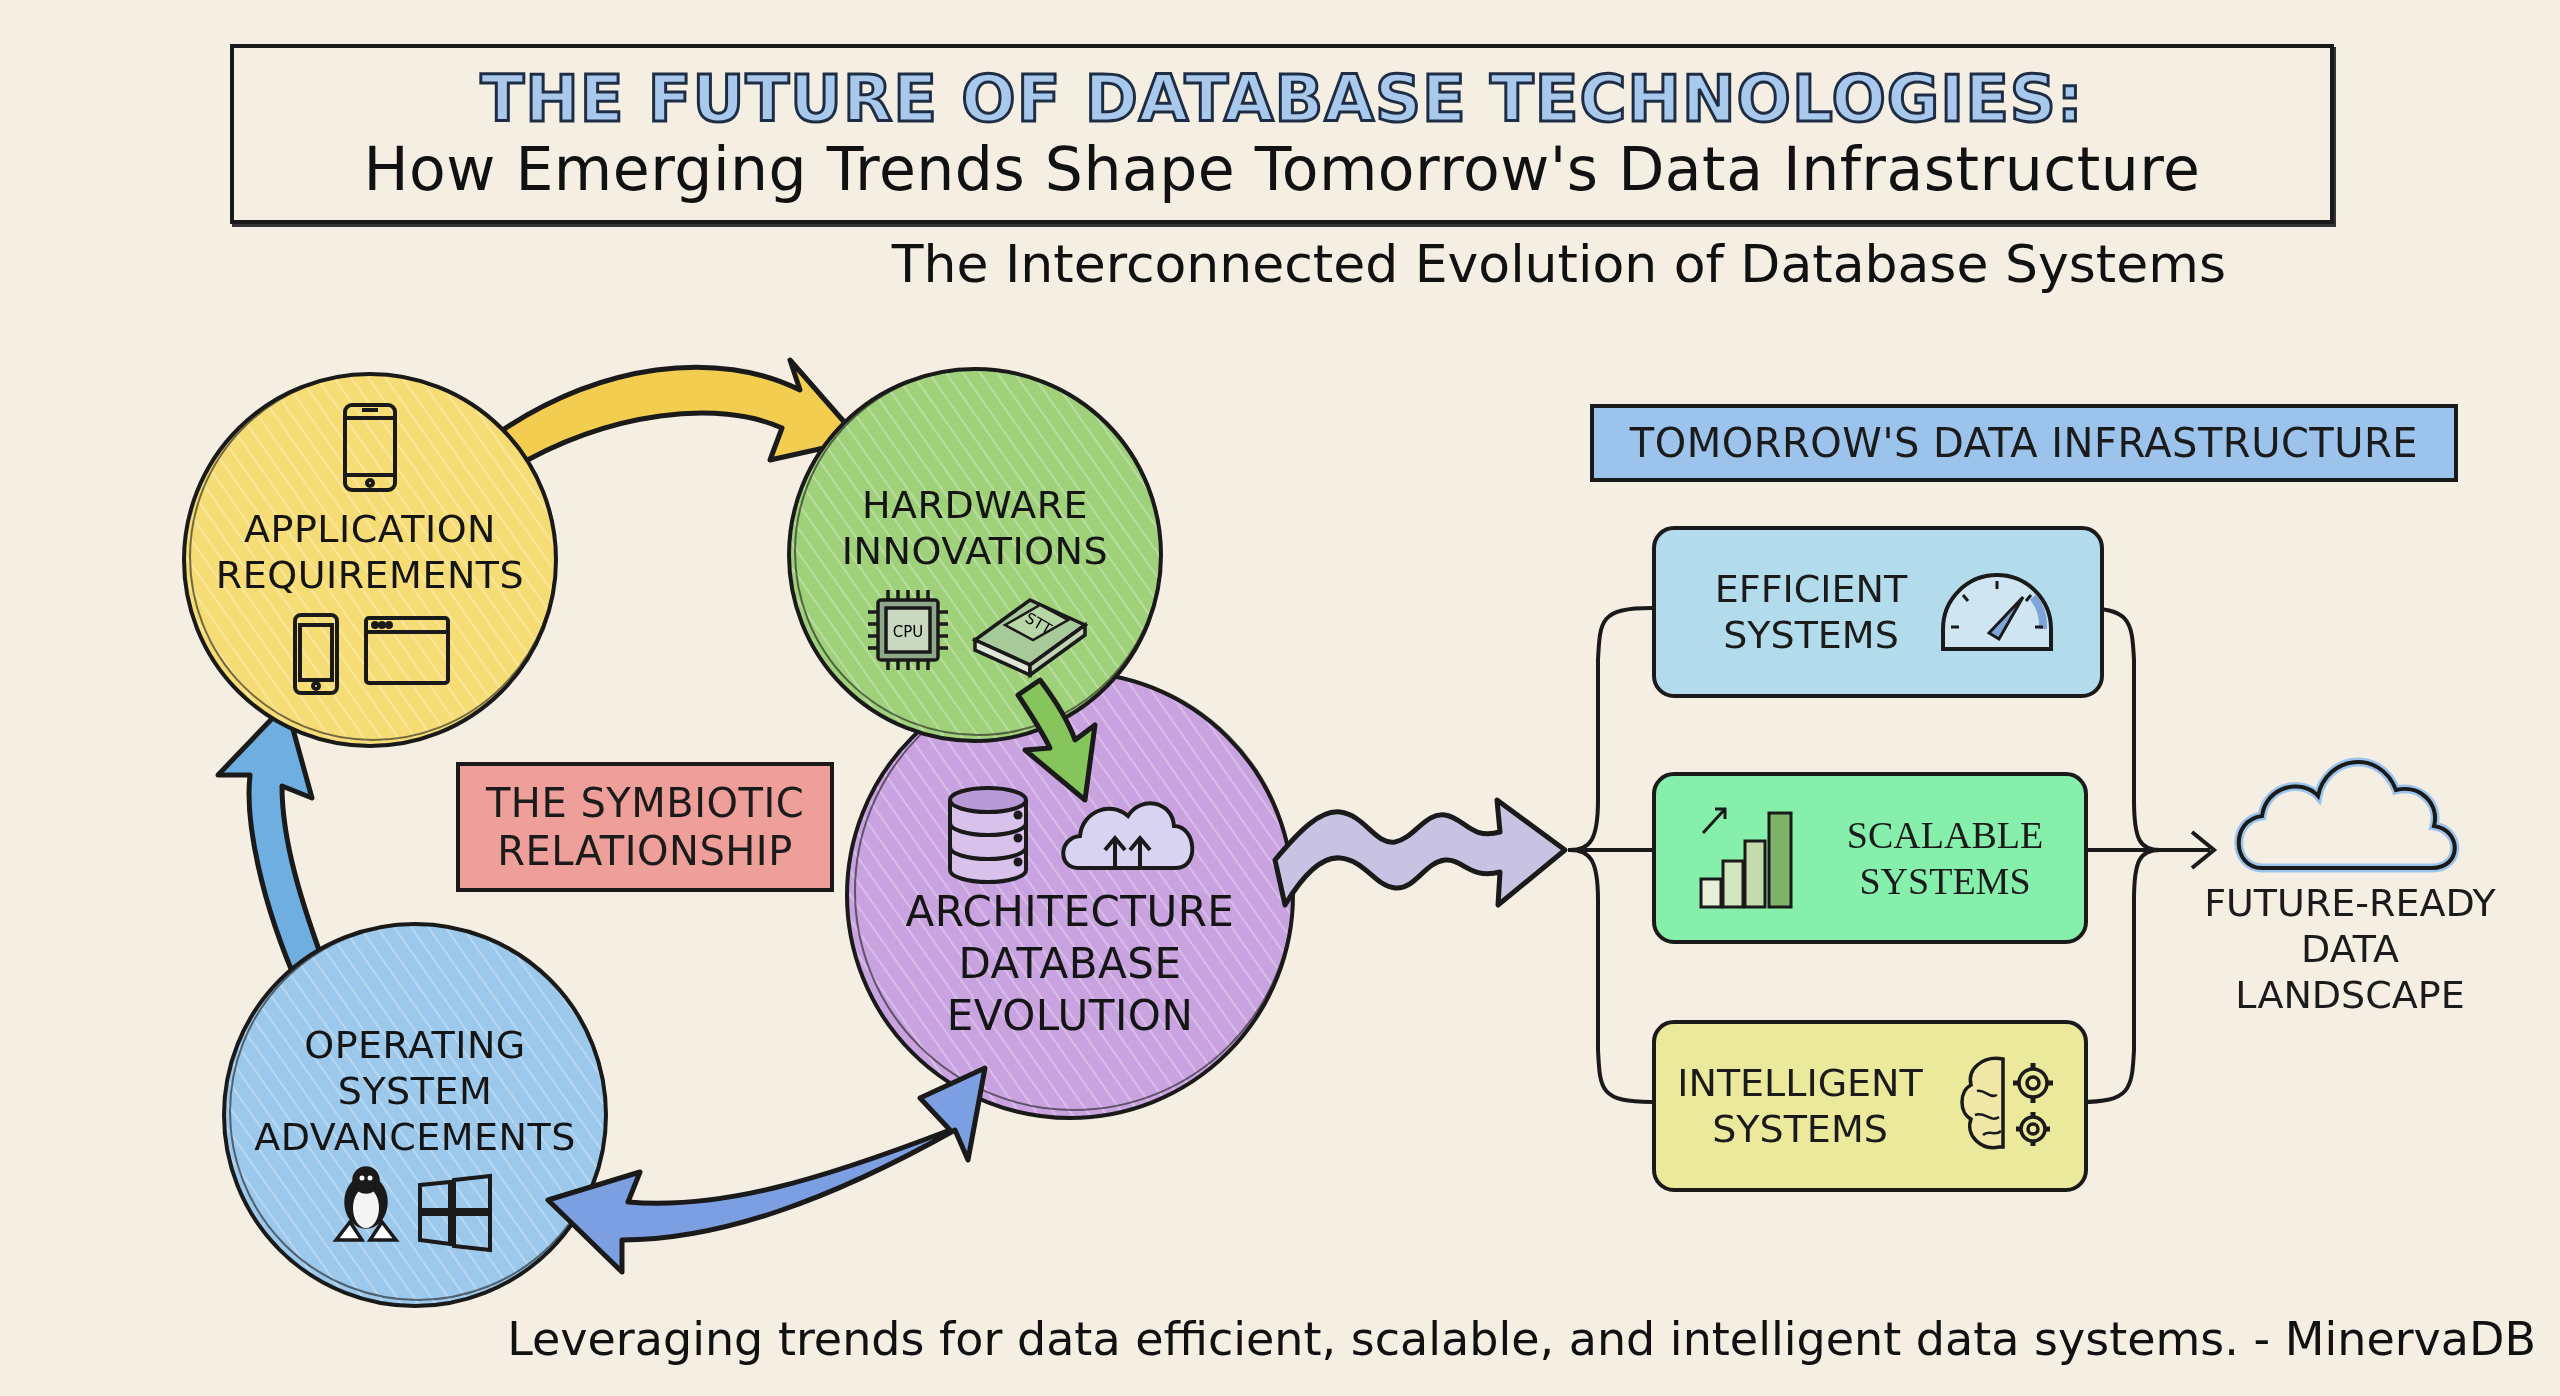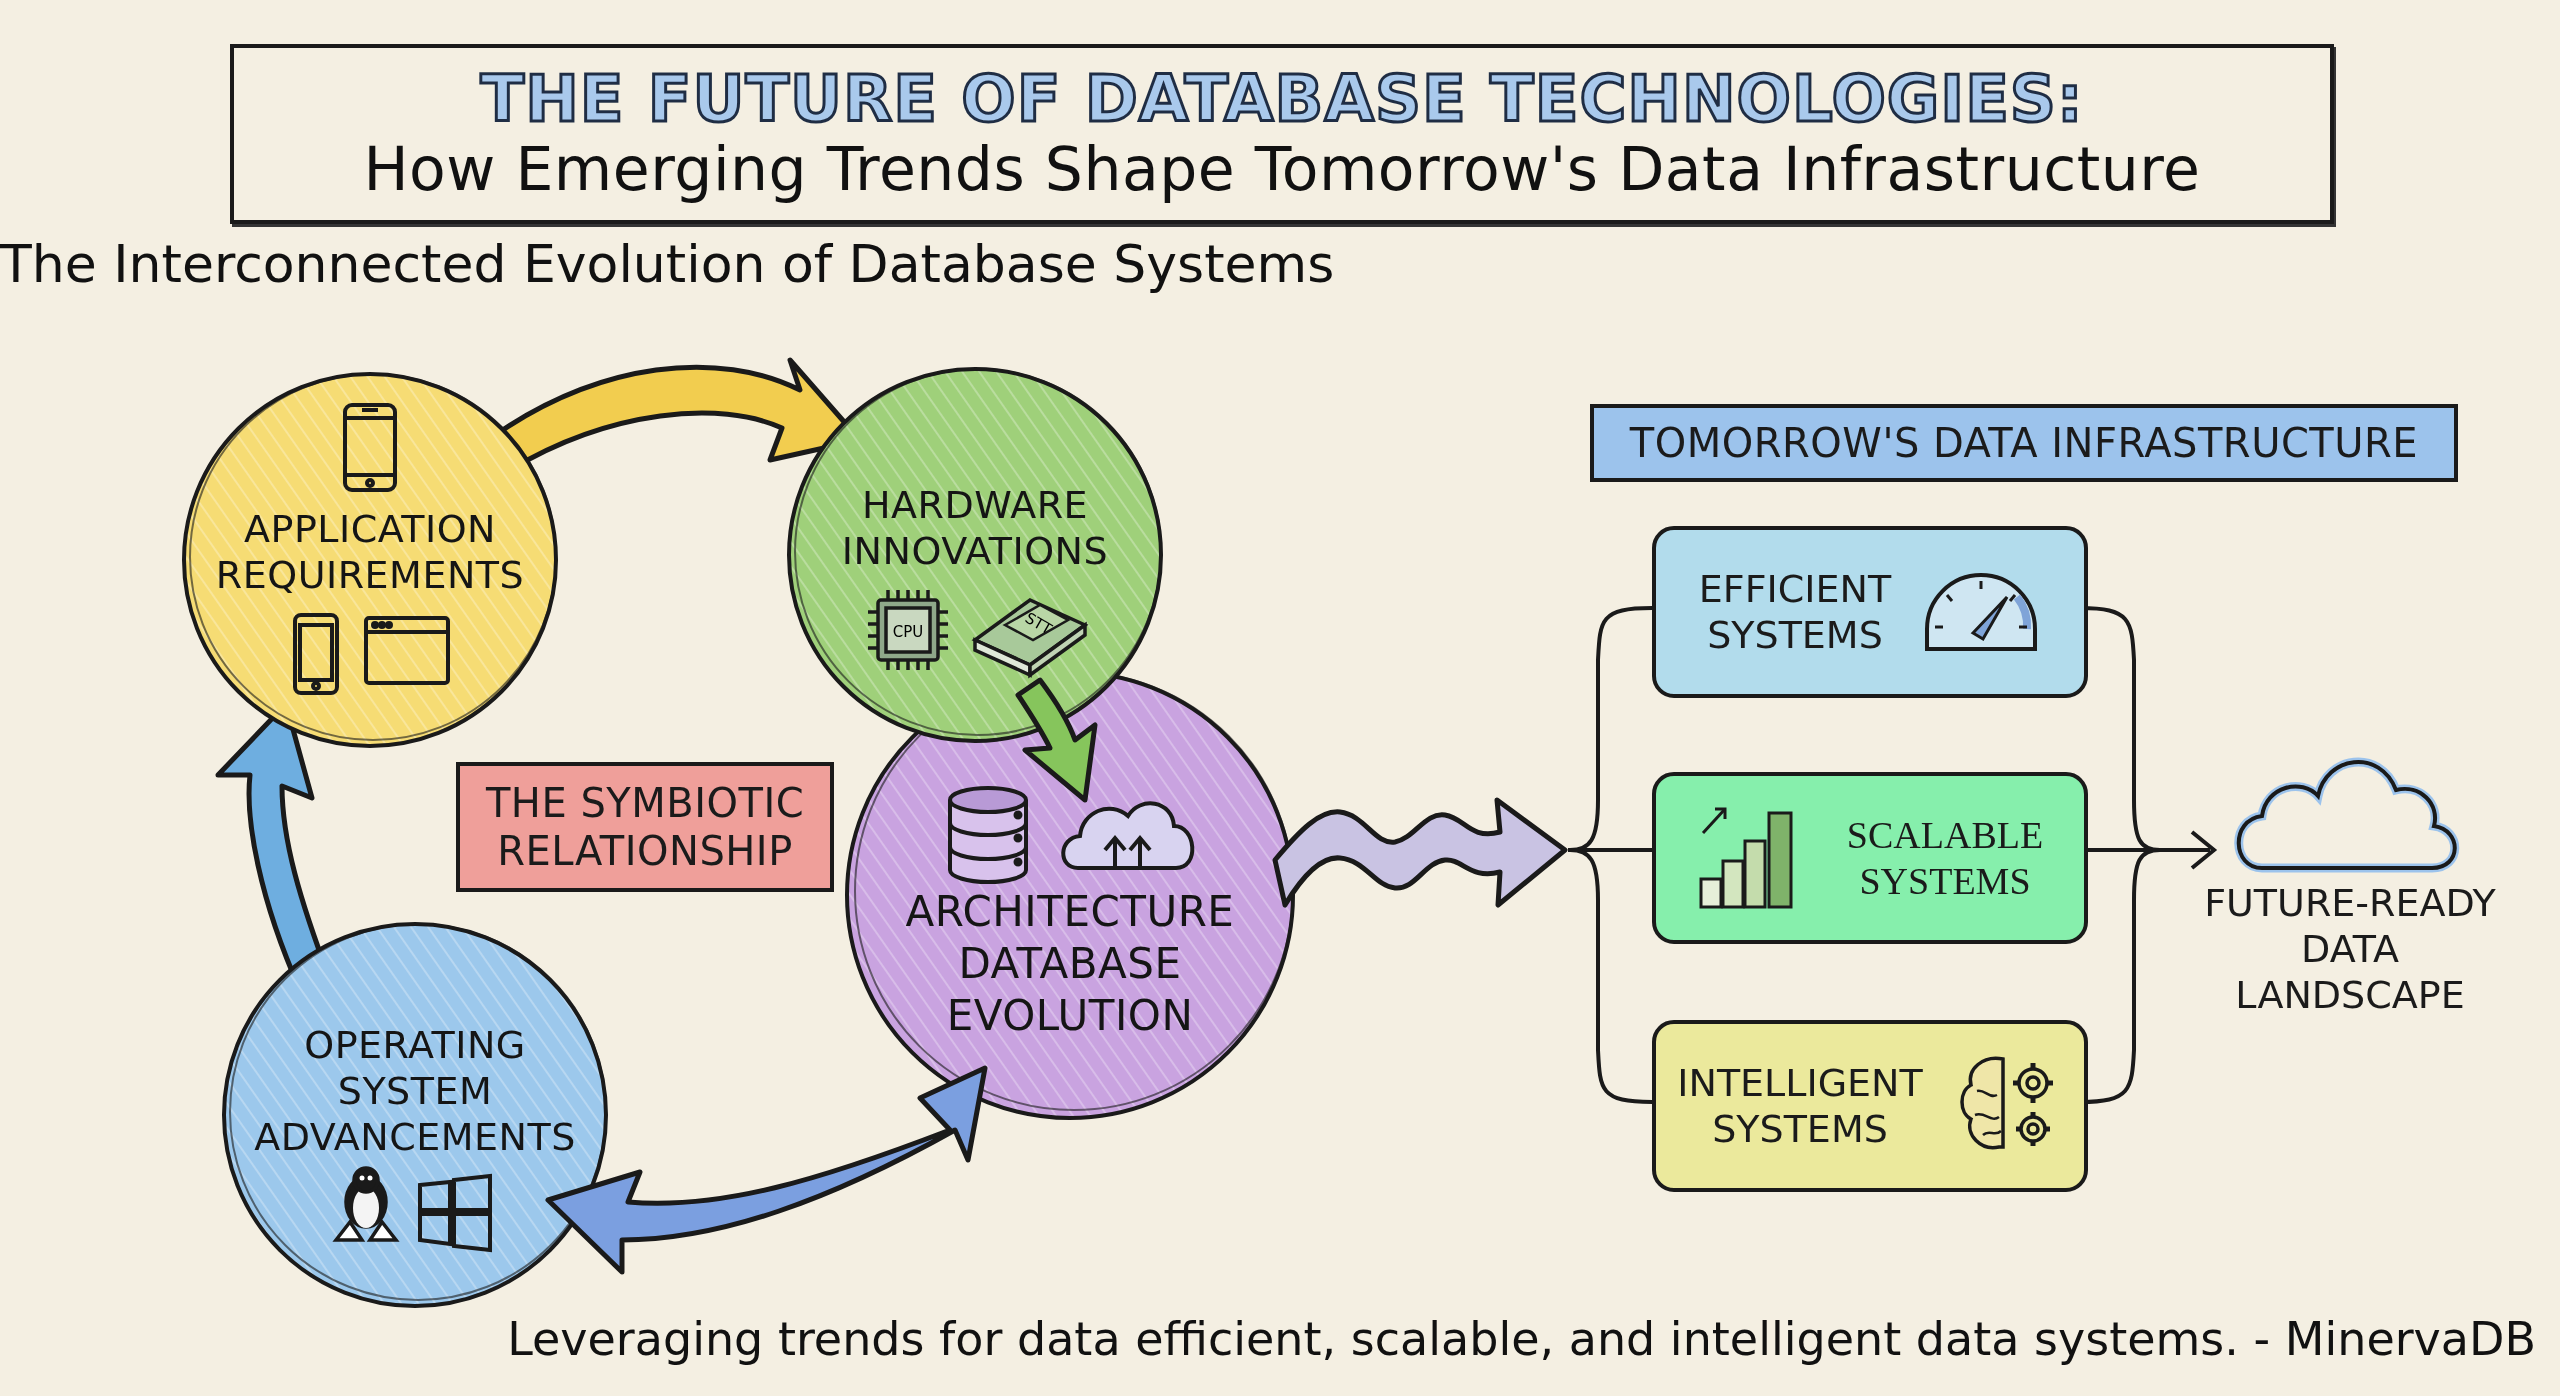--- a/index.html
+++ b/index.html
@@ -25,21 +25,21 @@
       font-size: 64px; font-weight: bold; letter-spacing: 1px;
       color: #a9c9ec;
       -webkit-text-stroke: 3px #1f2d44;
       line-height: 1.1;
     }
     .title-sub {
       font-family: "DejaVu Sans", sans-serif;
       font-size: 60px; color: #111; line-height: 1.15; letter-spacing: 0.5px;
     }
     .section-heading {
-      left: 0; width: 2226px; top: 234px; text-align: left;
+      left: 0; width: 2226px; top: 234px; text-align: right;
       font-size: 52px; color: #111;
     }
 
     .node-label {
       text-align: center; font-size: 38px; line-height: 46px; color: #151515;
       letter-spacing: 0.5px;
     }
     .symbiotic {
       left: 456px; top: 762px; width: 370px; height: 122px;
       background: #ef9f9a; border: 4px solid #1a1a1a;
@@ -50,21 +50,21 @@
       left: 1590px; top: 404px; width: 860px; height: 70px;
       background: #9cc3ec; border: 4px solid #1a1a1a;
       display: flex; align-items: center; justify-content: center;
       font-size: 40px; letter-spacing: 0.5px;
     }
     .sys-box {
       border: 4px solid #1a1a1a; border-radius: 22px;
       display: flex; align-items: center; justify-content: center; gap: 30px;
       font-size: 38px; line-height: 46px; text-align: center;
     }
-    .sys-efficient { left: 1652px; top: 526px; width: 428px; height: 164px; background: #b2dcec; }
+    .sys-efficient { left: 1652px; top: 526px; width: 428px; height: 164px; background: #b2dcec; padding-left: 16px; }
     .sys-scalable  { left: 1652px; top: 772px; width: 428px; height: 164px; background: #86efac; font-family: Liberation Serif, serif; }
     .sys-intelligent { left: 1652px; top: 1020px; width: 428px; height: 164px; background: #ebe99c; }
     .landing-label {
       left: 2180px; top: 880px; width: 340px; text-align: center;
       font-size: 38px; line-height: 46px;
     }
     .footer {
       left: 0; width: 2536px; top: 1312px; text-align: right;
       font-size: 46px; color: #111;
     }

